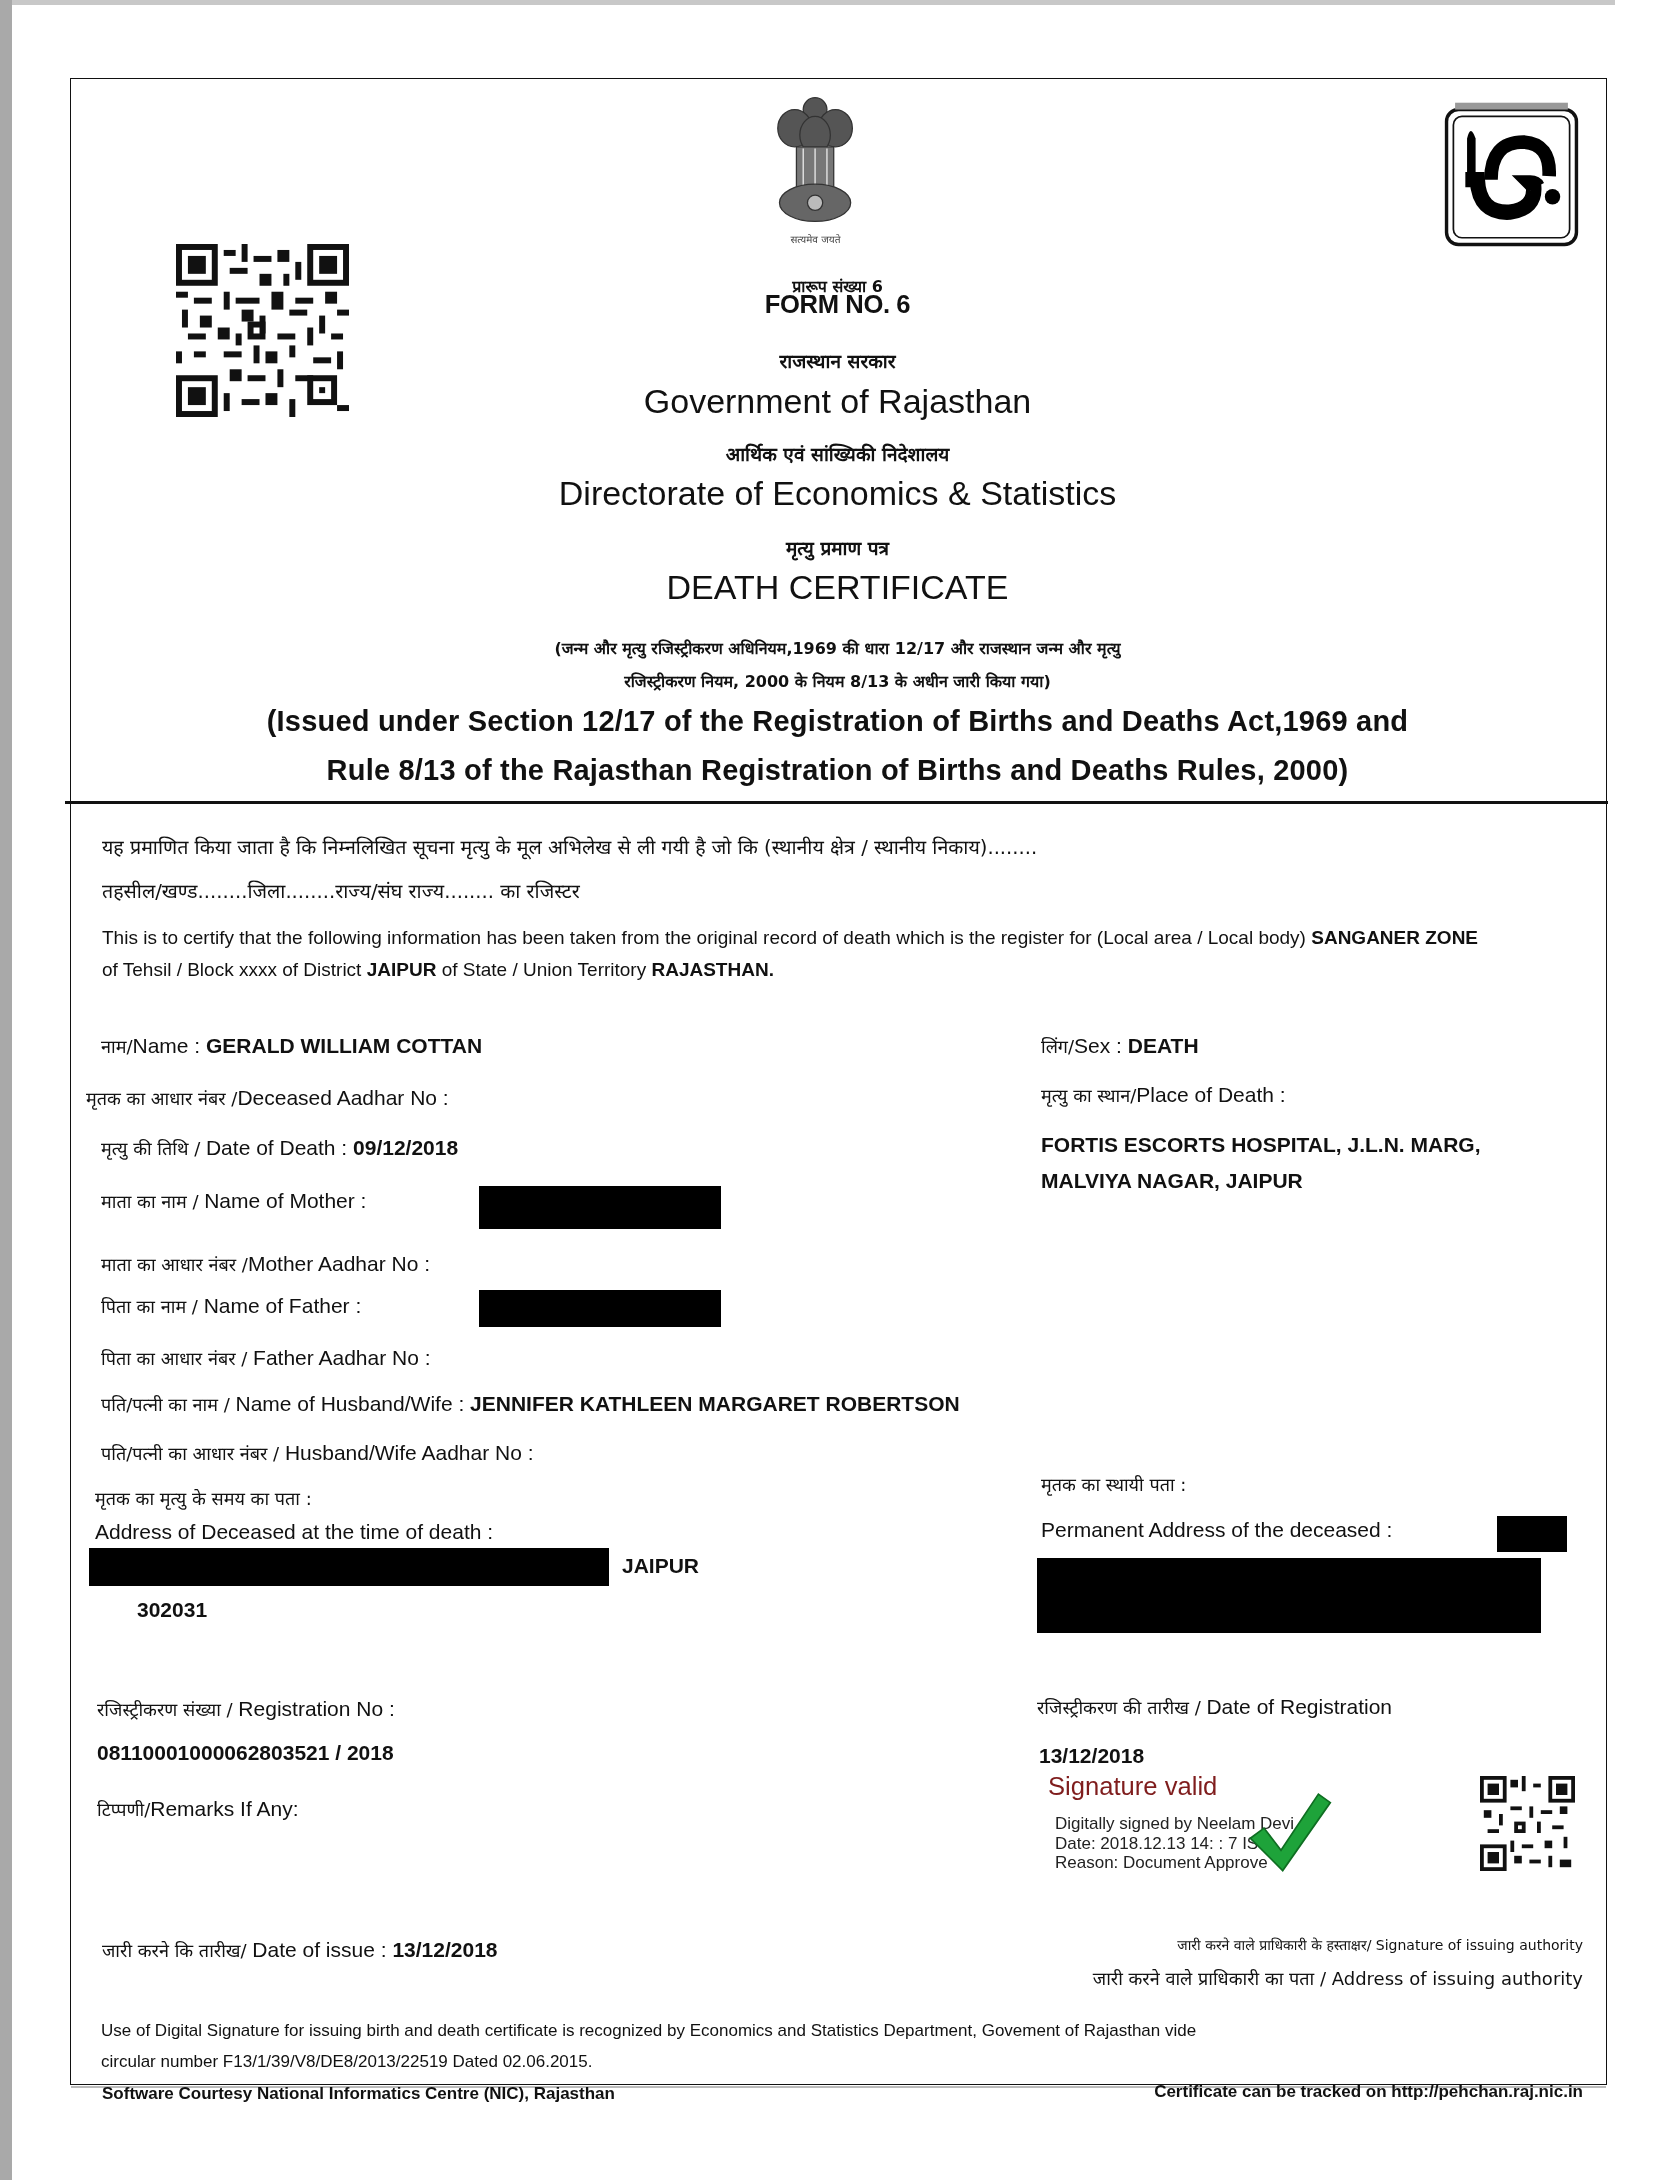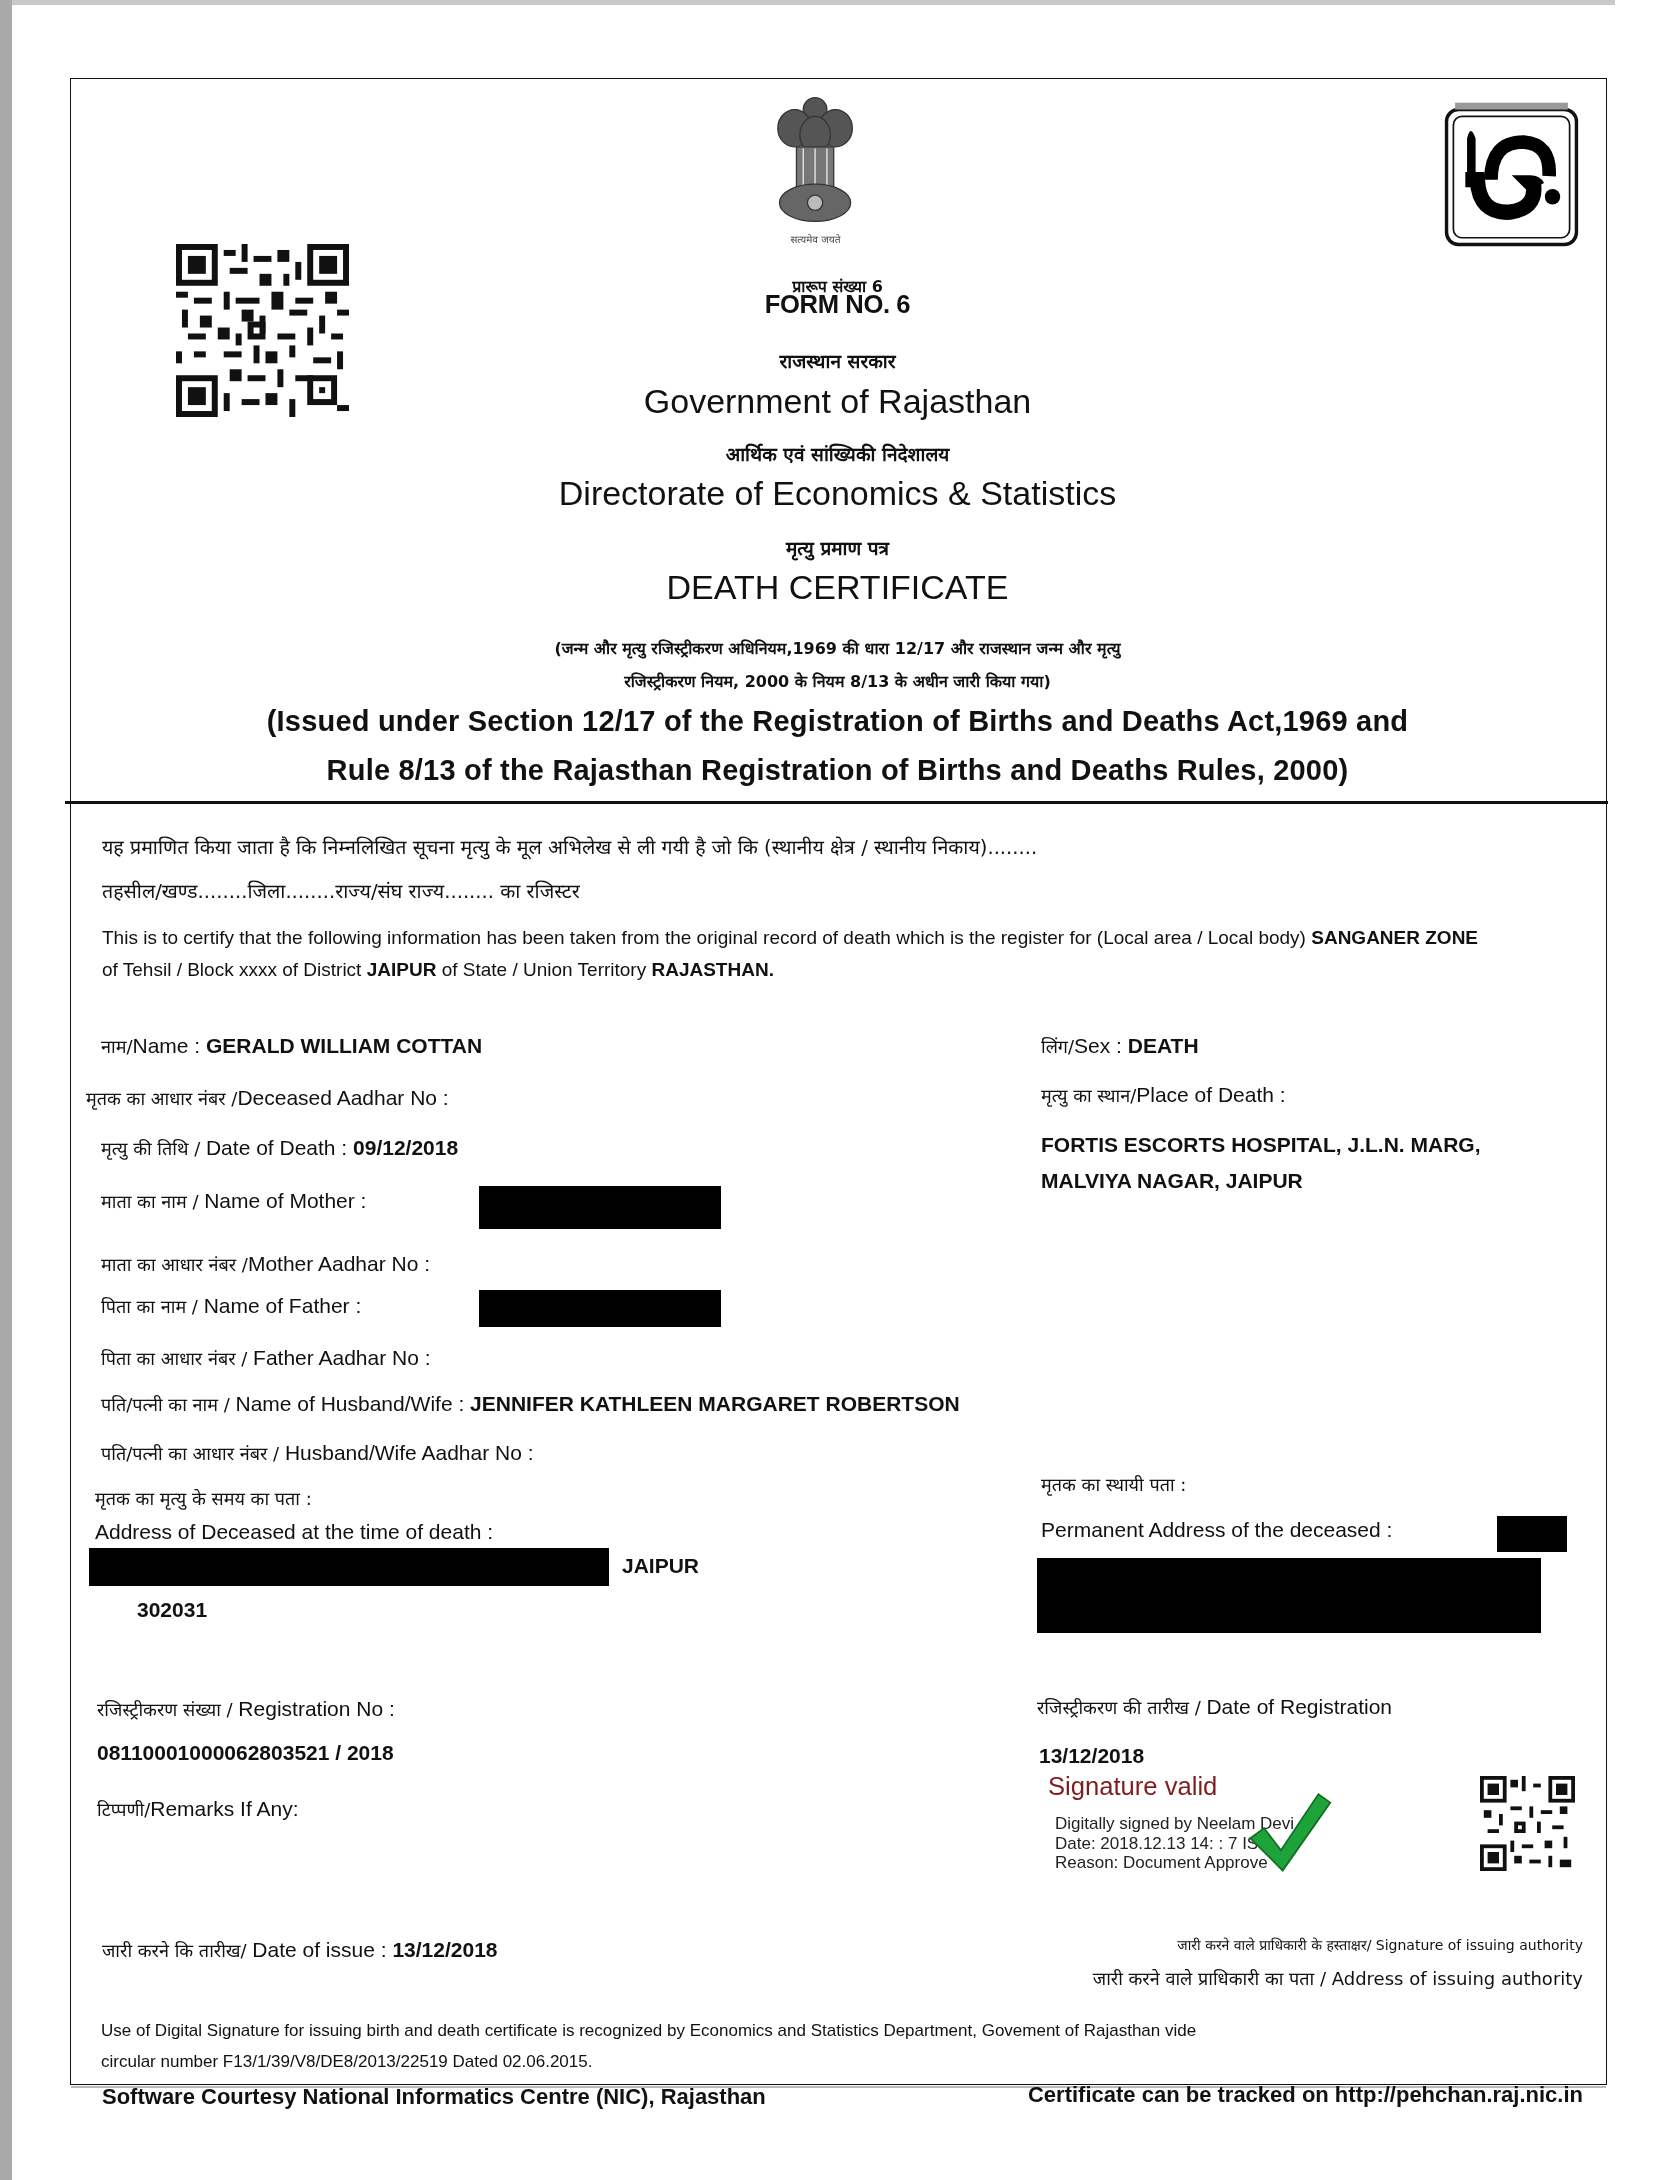--- a/index.html
+++ b/index.html
@@ -34,21 +34,21 @@
   .para b { font-weight: bold; }
   .hi-para { font-family: "DejaVu Sans", sans-serif; font-size: 19.6px; }
   .redact { background: #000; position: absolute; }
 
   
   .sig-valid { font-size: 25.6px; color: #7f1d1d; }
   .sig-detail { font-size: 17px; line-height: 19.6px; color: #222; }
   .check { position: absolute; }
 
   .foot { font-size: 17px; line-height: 32px; }
-  .foot-bold { font-size: 22px; font-weight: bold; }
+  .foot-bold { font-size: 17px; font-weight: bold; }
   .qr { position: absolute; }
 </style>
 </head>
 <body>
 
 <div class="abs left-bar"></div>
 <div class="abs top-bar"></div>
 <div class="abs cert-box"></div>
 <div class="abs divider"></div>
 

